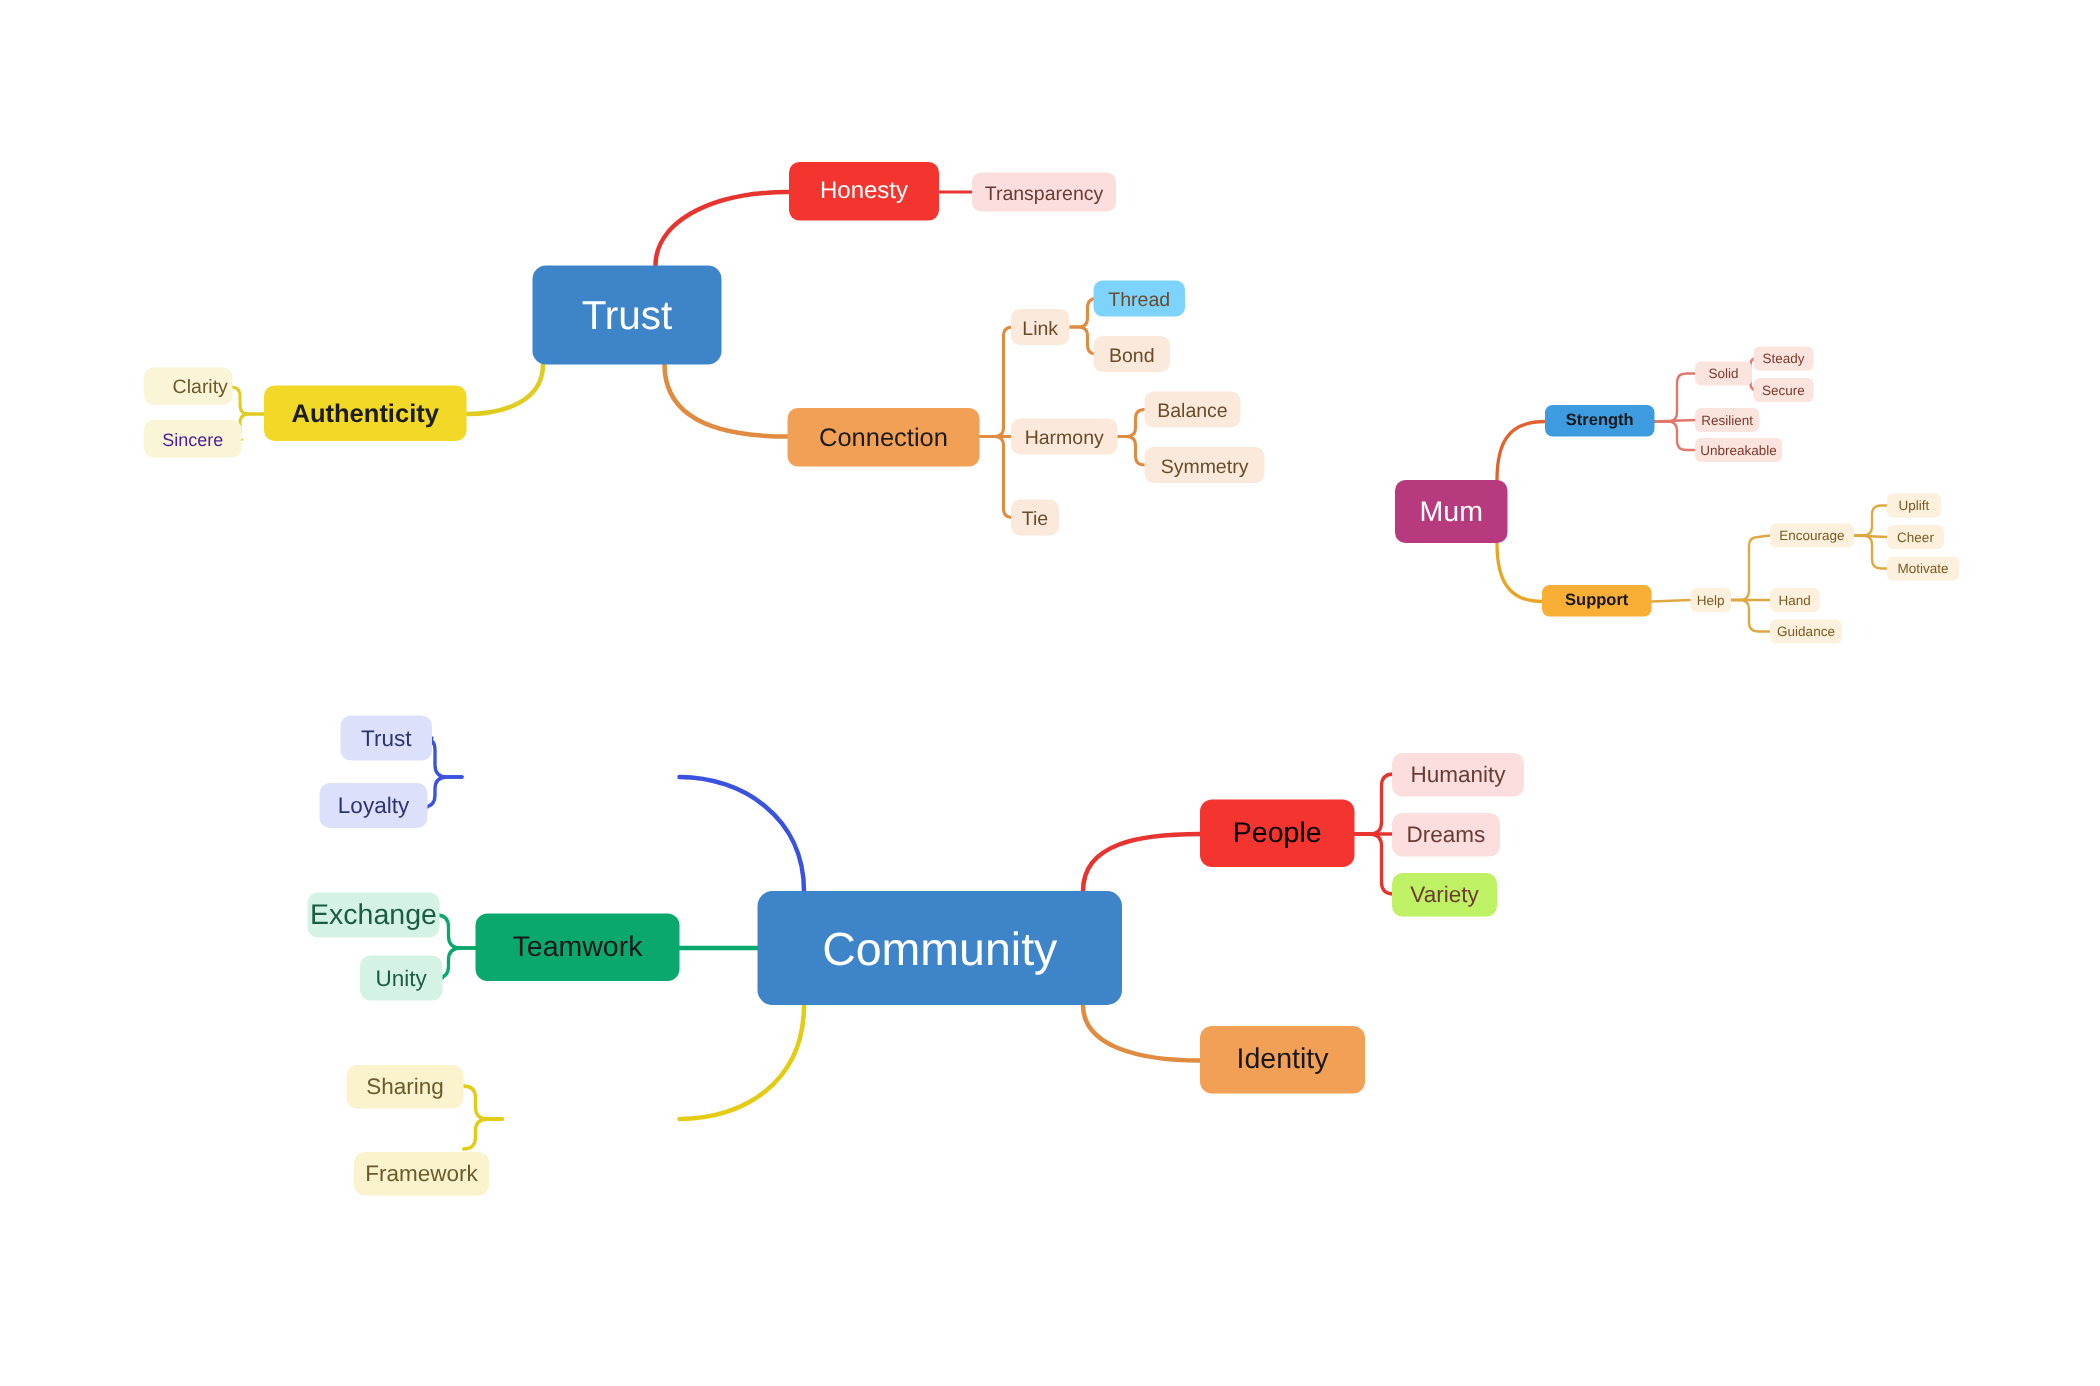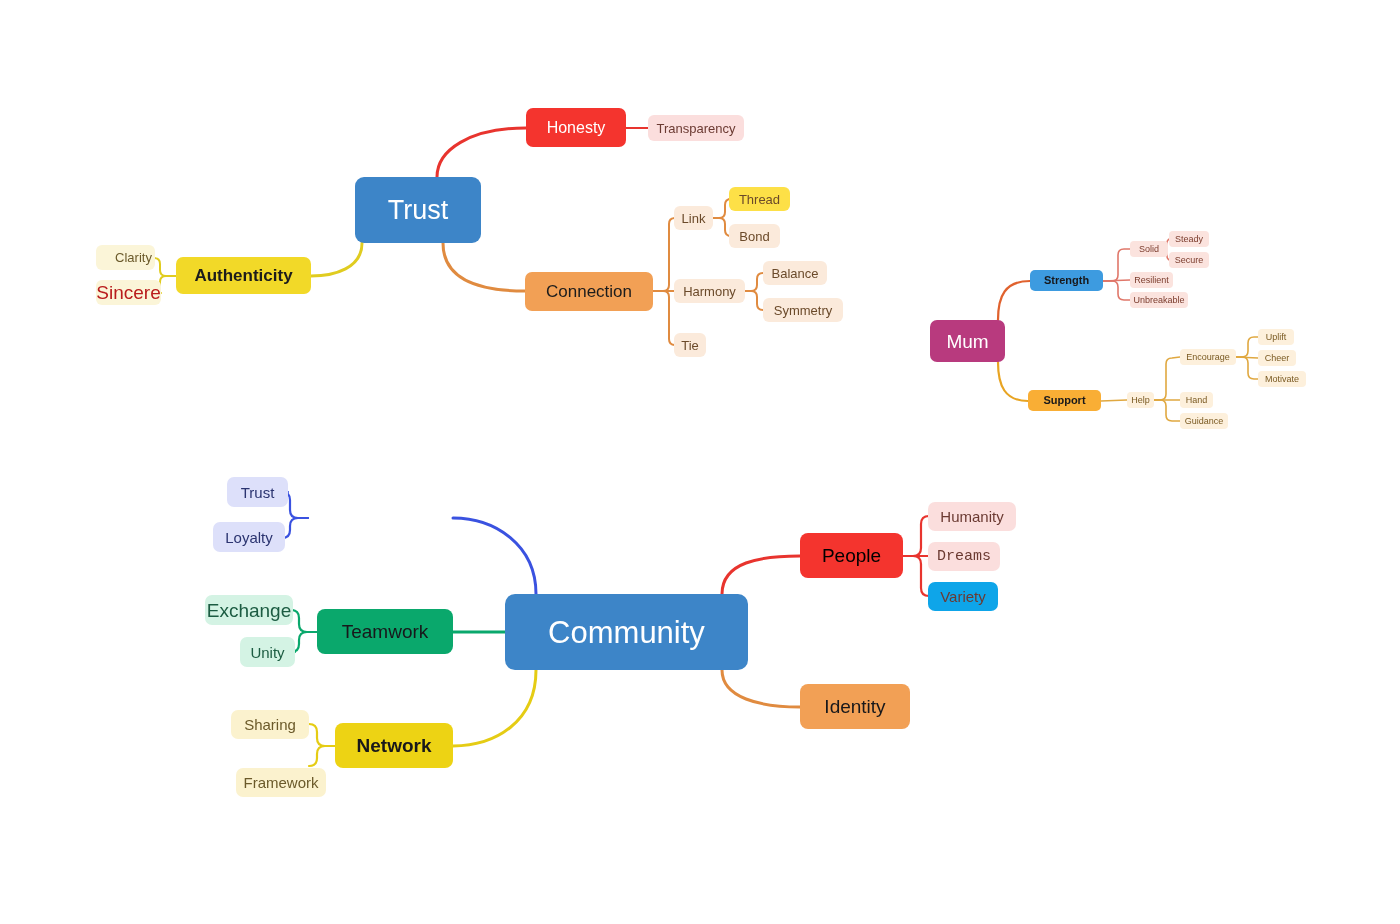--- a/index.html
+++ b/index.html
@@ -15,25 +15,25 @@
   .n-honesty    {left:526px; top:108px; width:100px; height:39px; background:#f4342e; color:#ffffff;
                  border-radius:7px; font-size:16px;}
   .n-transparency{left:648px; top:115px; width:96px; height:26px; background:#fbdedd; color:#6b3a32;
                  border-radius:6px; font-size:13px;}
   .n-connection {left:525px; top:272px; width:128px; height:39px; background:#f2a055; color:#1c1c1c;
                  border-radius:7px; font-size:17px;}
   .n-authenticity{left:176px; top:257px; width:135px; height:37px; background:#f2d928; color:#1c1c1c;
                  border-radius:7px; font-size:17px; font-weight:700;}
   .n-clarity    {left:96px; top:245px; width:59px; height:25px; background:#fbf5d8; color:#6b5a2a;
                  border-radius:6px; font-size:13px;padding-left:16px;}
-  .n-sincere    {left:96px; top:280px; width:65px; height:25px; background:#fbf5d8; color:#b91c1c;
-                 border-radius:6px; font-size:19px;}
+  .n-sincere    {left:96px; top:280px; width:65px; height:25px; background:#fbf5d8; color:#4c1d95;
+                 border-radius:6px; font-size:12px;}
   .n-link       {left:674px; top:206px; width:39px; height:24px; background:#fbeadb; color:#6b4a2a;
                  border-radius:6px; font-size:13px;}
-  .n-thread     {left:729px; top:187px; width:61px; height:24px; background:#fde047; color:#6b4a2a;
+  .n-thread     {left:729px; top:187px; width:61px; height:24px; background:#7dd3fc; color:#6b4a2a;
                  border-radius:6px; font-size:13px;}
   .n-bond       {left:729px; top:224px; width:51px; height:24px; background:#fbeadb; color:#6b4a2a;
                  border-radius:6px; font-size:13px;}
   .n-harmony    {left:674px; top:279px; width:71px; height:24px; background:#fbeadb; color:#6b4a2a;
                  border-radius:6px; font-size:13px;}
   .n-balance    {left:763px; top:261px; width:64px; height:24px; background:#fbeadb; color:#6b4a2a;
                  border-radius:6px; font-size:13px;}
   .n-symmetry   {left:763px; top:298px; width:80px; height:24px; background:#fbeadb; color:#6b4a2a;
                  border-radius:6px; font-size:13px;}
   .n-tie        {left:674px; top:333px; width:32px; height:24px; background:#fbeadb; color:#6b4a2a;
@@ -88,22 +88,22 @@
                  border-radius:8px; font-size:19px; font-weight:700;}
   .n-sharing    {left:231px; top:710px; width:78px; height:29px; background:#fbf2ce; color:#6b5a2a;
                  border-radius:7px; font-size:15px;}
   .n-framework  {left:212px; top:768px; width:90px; height:29px; background:#fbf2ce; color:#6b5a2a;
                  border-radius:7px; font-size:15px;margin-left:24px;}
   .n-people     {left:800px; top:533px; width:103px; height:45px; background:#f4342e; color:#000000;
                  border-radius:8px; font-size:19px;}
   .n-humanity   {left:928px; top:502px; width:88px; height:29px; background:#fbdedd; color:#6b3a32;
                  border-radius:7px; font-size:15px;}
   .n-dreams     {left:928px; top:542px; width:72px; height:29px; background:#fbdedd; color:#6b3a32;
-                 border-radius:7px; font-size:15px;font-family:Liberation Mono, monospace;}
-  .n-variety    {left:928px; top:582px; width:70px; height:29px; background:#0ea5e9; color:#6b3a32;
+                 border-radius:7px; font-size:15px;}
+  .n-variety    {left:928px; top:582px; width:70px; height:29px; background:#bef264; color:#6b3a32;
                  border-radius:7px; font-size:15px;}
   .n-identity   {left:800px; top:684px; width:110px; height:45px; background:#f2a055; color:#18181b;
                  border-radius:8px; font-size:19px;}
 </style>
 </head>
 <body>
 
 <div id="canvas">
 
   <svg class="edges" viewBox="0 0 1400 924">
@@ -198,21 +198,20 @@
   <div class="node n-uplift">Uplift</div>
   <div class="node n-cheer">Cheer</div>
   <div class="node n-motivate">Motivate</div>
 
   <div class="node n-community">Community</div>
   <div class="node n-ctrust">Trust</div>
   <div class="node n-loyalty">Loyalty</div>
   <div class="node n-teamwork">Teamwork</div>
   <div class="node n-exchange">Exchange</div>
   <div class="node n-unity">Unity</div>
-  <div class="node n-network">Network</div>
   <div class="node n-sharing">Sharing</div>
   <div class="node n-framework">Framework</div>
   <div class="node n-people">People</div>
   <div class="node n-humanity">Humanity</div>
   <div class="node n-dreams">Dreams</div>
   <div class="node n-variety">Variety</div>
   <div class="node n-identity">Identity</div>
 
 </div>
 

